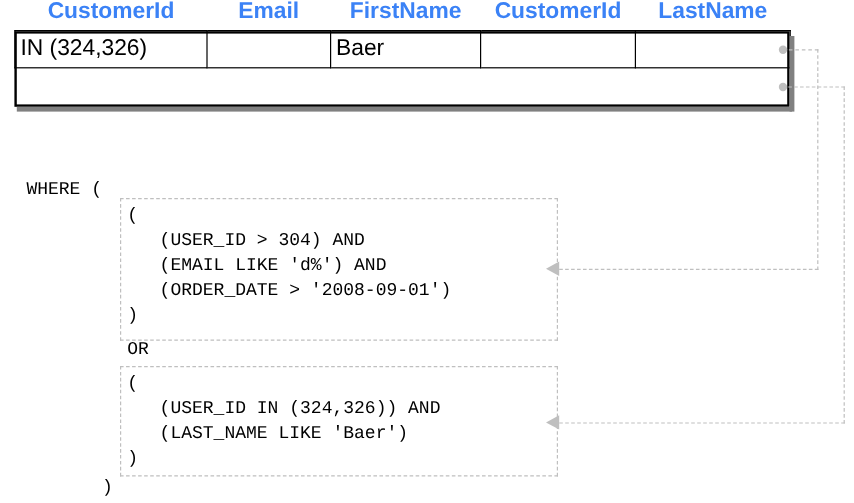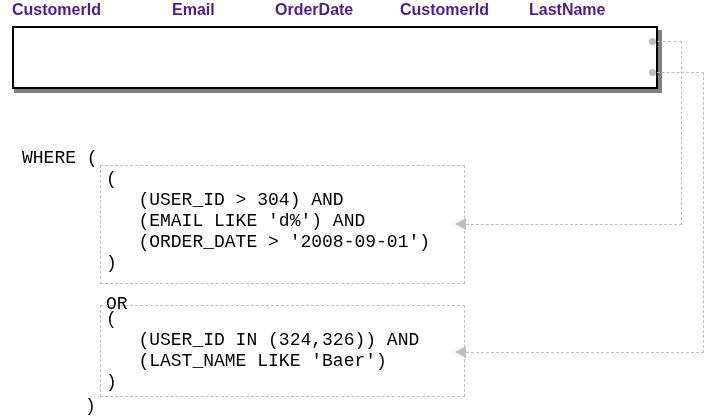--- a/index.html
+++ b/index.html
@@ -23,24 +23,24 @@
     top: 0px;
     width: 646px;
   }
   #criteria-grid table {
     border-collapse: collapse;
     table-layout: fixed;
     width: 646px;
   }
   #criteria-grid th {
     font-family: "Liberation Sans", sans-serif;
-    font-size: 16px;
+    font-size: 19px;
     font-weight: bold;
-    color: #4c1d95;
-    text-align: left;
+    color: #3b82f6;
+    text-align: center;
     padding: 0 0 5px 0;
     border: none;
     background: transparent;
     line-height: 20px;
     white-space: nowrap;
   }
   #criteria-grid td {
     font-family: "Liberation Sans", sans-serif;
     font-size: 19px;
     color: #000000;
@@ -79,28 +79,28 @@
     top: 30px;
     width: 4px;
     height: 63px;
     background: #808080;
   }
 
   
   .sql {
     position: absolute;
     font-family: "Liberation Mono", "DejaVu Sans Mono", monospace;
-    font-size: 18px;
+    font-size: 15px;
     line-height: 21px;
     color: #000000;
     white-space: pre;
   }
   #sql-where   { left: 22px;  top: 148px; }
   #sql-block-a { left: 106px; top: 169px; }
-  #sql-or      { left: 106px; top: 294px; }
+  #sql-or      { left: 106px; top: 281px; }
   #sql-block-b { left: 106px; top: 309px; }
   #sql-close   { left: 85px;  top: 396px; }
 
   
   .dbox {
     position: absolute;
     border: 1px dashed #bfbfbf;
     box-sizing: border-box;
     pointer-events: none;
   }
@@ -157,26 +157,33 @@
       <col style="width:160px">
       <col style="width:103px">
       <col style="width:125px">
       <col style="width:129px">
       <col style="width:129px">
     </colgroup>
     <thead>
       <tr>
         <th>CustomerId</th>
         <th>Email</th>
-        <th>OrderDate</th>
+        <th>FirstName</th>
         <th>CustomerId</th>
         <th>LastName</th>
       </tr>
     </thead>
     <tbody>
+      <tr>
+        <td>IN (324,326)</td>
+        <td></td>
+        <td>Baer</td>
+        <td></td>
+        <td></td>
+      </tr>
     </tbody>
   </table>
 </div>
 <div class="grid-frame"></div>
 <div class="grid-shadow-b"></div>
 <div class="grid-shadow-r"></div>
 
 <div class="sql" id="sql-where">WHERE (</div>
 <div class="sql" id="sql-block-a">(
    (USER_ID &gt; 304) AND

